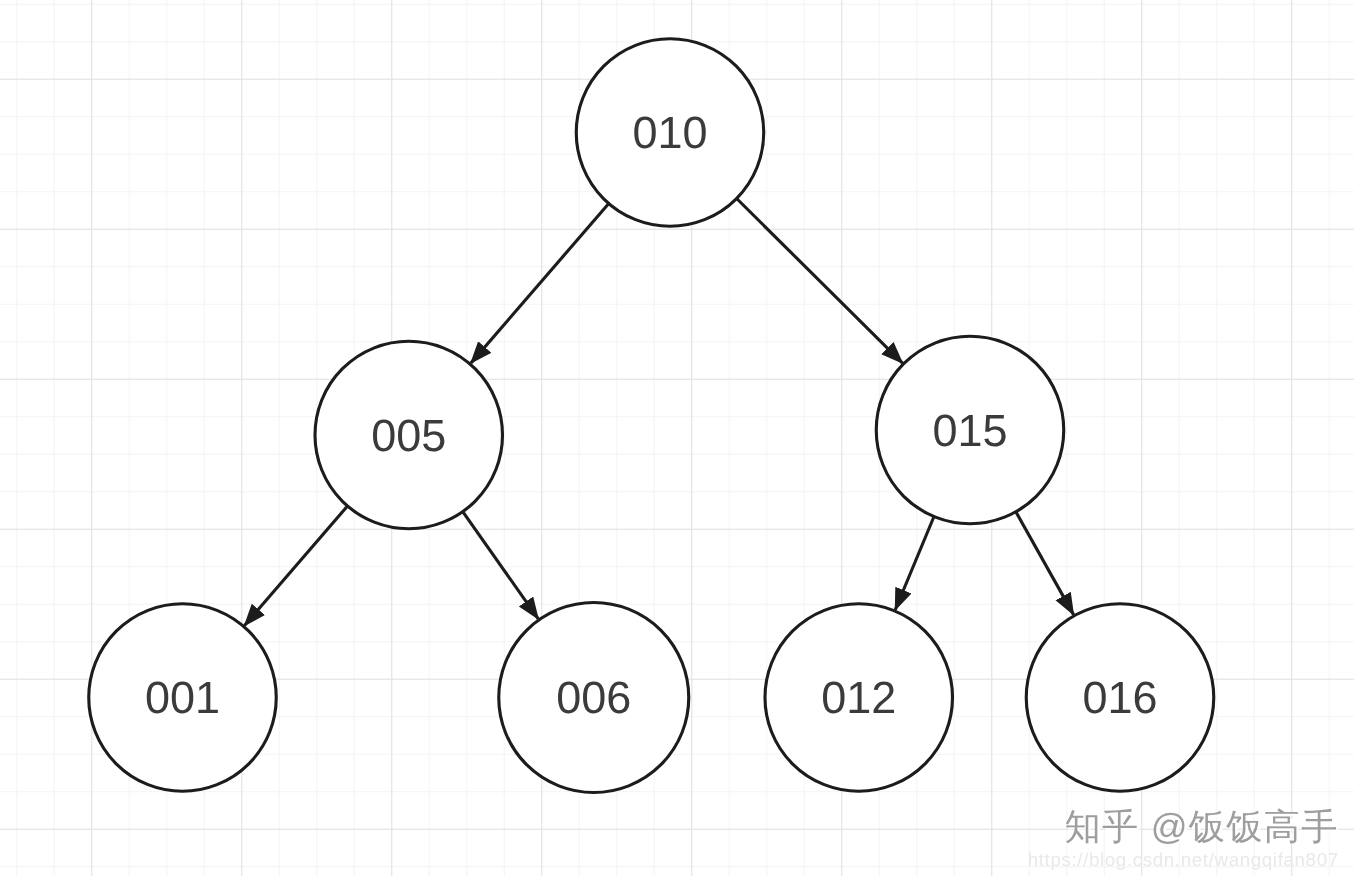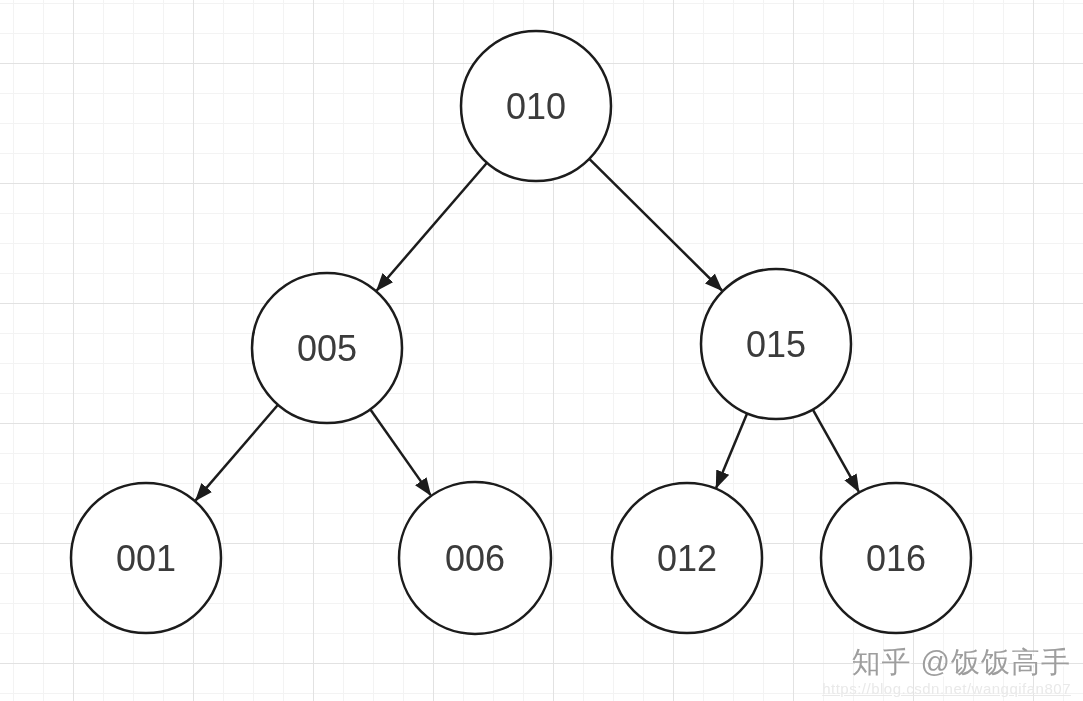--- a/index.html
+++ b/index.html
@@ -52,21 +52,20 @@
     letter-spacing: 1px;
     color: var(--wm-text);
     text-shadow: 2px 2px 0 #ffffff;
     line-height: 1.05;
   }
   .wm-url {
     font-size: 15px;
     color: var(--wm-url);
     margin-top: 3px;
     letter-spacing: 0.5px;
-    text-decoration: underline;
   }
 </style>
 </head>
 <body>
 
 <div class="stage">
   <svg id="tree-svg" class="tree-svg" xmlns="http://www.w3.org/2000/svg" viewBox="0 0 1083 701">
       <defs>
         <marker id="arrowhead" markerWidth="20" markerHeight="16" refX="17" refY="7" orient="auto" markerUnits="userSpaceOnUse">
           <path d="M0,0 L18,7 L0,14 Z" fill="#1c1c1c"></path>

